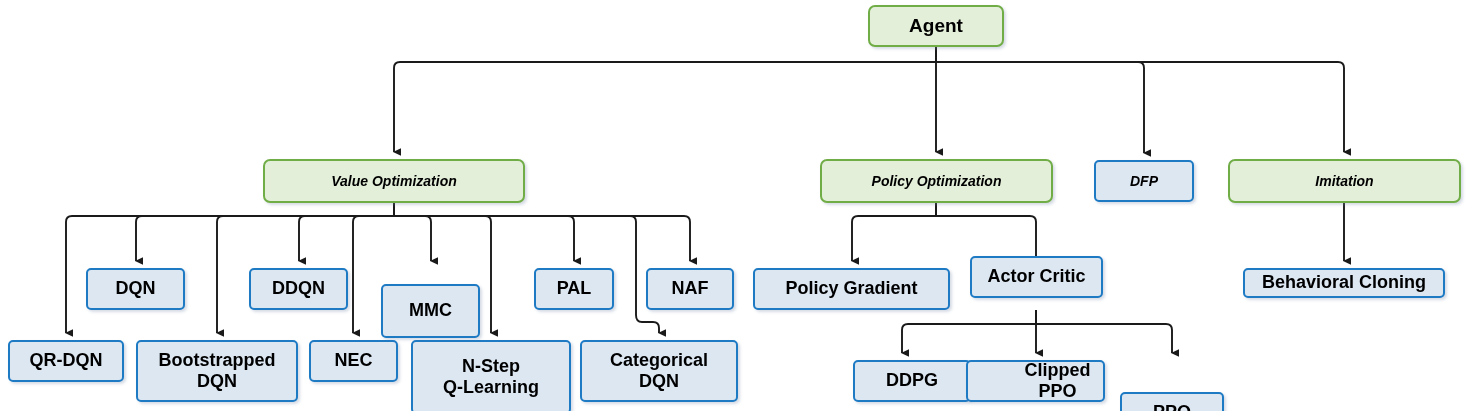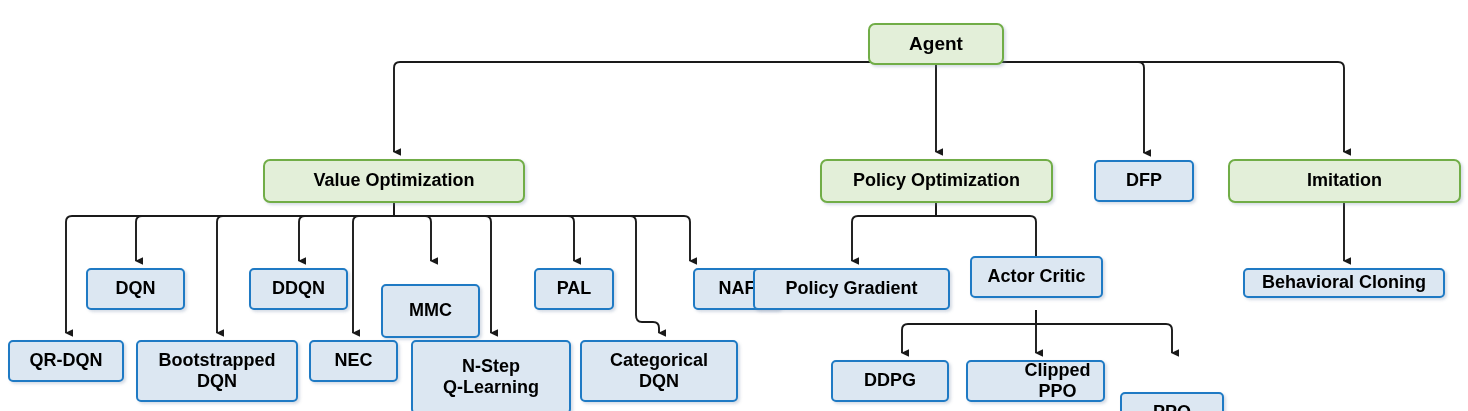--- a/index.html
+++ b/index.html
@@ -38,22 +38,22 @@
   .node.green {
     background: #E3EFD9;
     border: 2px solid #71AD47;
     border-radius: 7px;
   }
   .node.blue {
     background: #DCE7F2;
     border: 2.5px solid #1F7AC4;
     border-radius: 5px;
   }
-  .lvl0 { font-size: 19px; margin-top: 18px; }
-  .lvl1 { font-size: 18px; }
+  .lvl0 { font-size: 19px; }
+  .lvl1 { font-size: 14px; font-style: italic; }
   .lvl2 { font-size: 18px; }
   .lvl3 { font-size: 18px; }
   .edge {
     fill: none;
     stroke: #1a1a1a;
     stroke-width: 1.9;
   }
 </style>
 </head>
 <body>
@@ -93,30 +93,30 @@
   <div id="node-layer">
       <div class="node green lvl0" style="left: 868px; top: 5px; width: 136px; height: 42px;">Agent</div>
       <div class="node green lvl1" style="left: 263px; top: 159px; width: 262px; height: 44px;">Value Optimization</div>
       <div class="node green lvl1" style="left: 820px; top: 159px; width: 233px; height: 44px;">Policy Optimization</div>
       <div class="node blue lvl1" style="left: 1094px; top: 160px; width: 100px; height: 42px;">DFP</div>
       <div class="node green lvl1" style="left: 1228px; top: 159px; width: 233px; height: 44px;">Imitation</div>
       <div class="node blue lvl2" style="left: 86px; top: 268px; width: 99px; height: 42px;">DQN</div>
       <div class="node blue lvl2" style="left: 249px; top: 268px; width: 99px; height: 42px;">DDQN</div>
       <div class="node blue lvl2" style="left: 381px; top: 284px; width: 99px; height: 54px;">MMC</div>
       <div class="node blue lvl2" style="left: 534px; top: 268px; width: 80px; height: 42px;">PAL</div>
-      <div class="node blue lvl2" style="left: 646px; top: 268px; width: 88px; height: 42px; margin-left: 47px;">NAF</div>
+      <div class="node blue lvl2" style="left: 646px; top: 268px; width: 88px; height: 42px;">NAF</div>
       <div class="node blue lvl2" style="left: 753px; top: 268px; width: 197px; height: 42px;">Policy Gradient</div>
       <div class="node blue lvl2" style="left: 970px; top: 256px; width: 133px; height: 42px;">Actor Critic</div>
       <div class="node blue lvl2" style="left: 1243px; top: 268px; width: 202px; height: 30px;">Behavioral Cloning</div>
       <div class="node blue lvl3" style="left: 8px; top: 340px; width: 116px; height: 42px;">QR-DQN</div>
       <div class="node blue lvl3" style="left: 136px; top: 340px; width: 162px; height: 62px;">Bootstrapped
 DQN</div>
       <div class="node blue lvl3" style="left: 309px; top: 340px; width: 89px; height: 42px;">NEC</div>
       <div class="node blue lvl3" style="left: 411px; top: 340px; width: 160px; height: 74px;">N-Step
 Q-Learning</div>
       <div class="node blue lvl3" style="left: 580px; top: 340px; width: 158px; height: 62px;">Categorical
 DQN</div>
-      <div class="node blue lvl3" style="left: 831px; top: 360px; width: 118px; height: 42px;">DDPG</div>
+      <div class="node blue lvl3" style="left: 853px; top: 360px; width: 118px; height: 42px;">DDPG</div>
       <div class="node blue lvl3" style="left: 966px; top: 360px; width: 139px; height: 42px; padding-left: 44px;">Clipped PPO</div>
       <div class="node blue lvl3" style="left: 1120px; top: 360px; width: 104px; height: 42px; margin-top: 32px;">PPO</div>
     </div>
 
 </div>
 
 </body></html>

